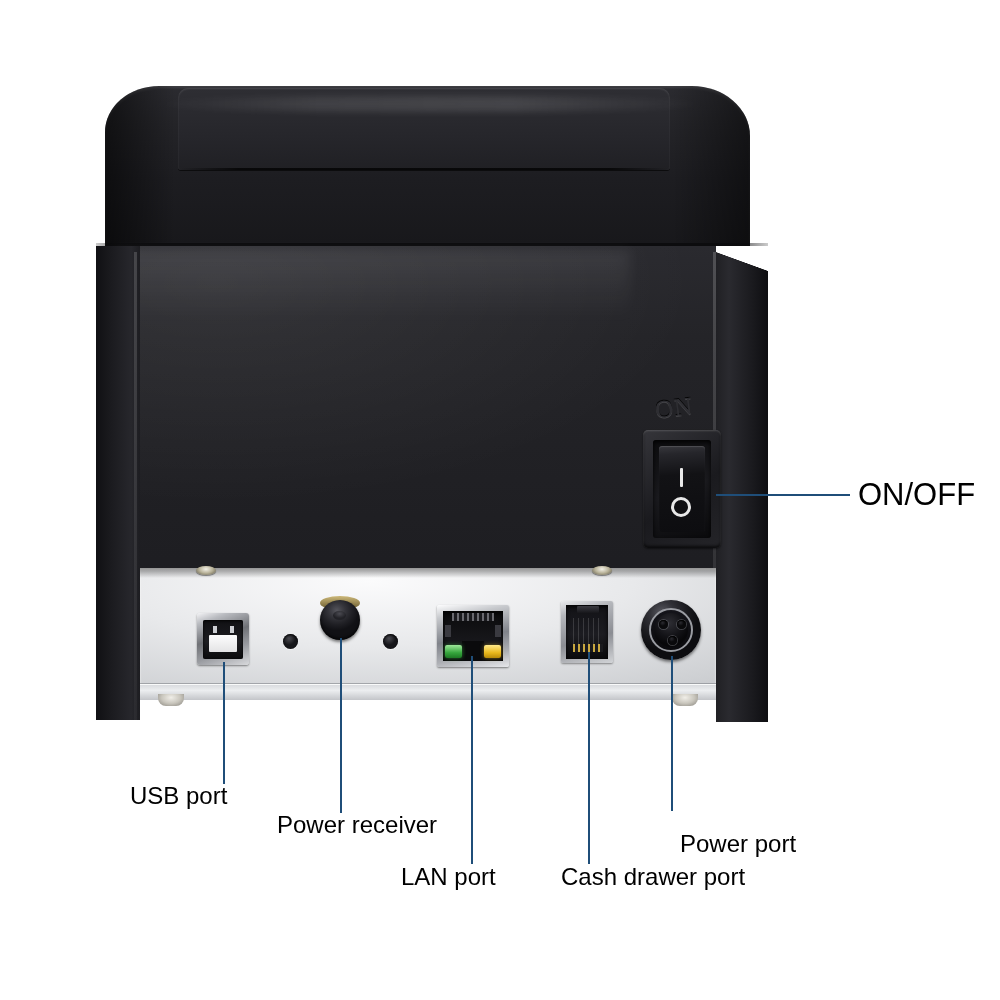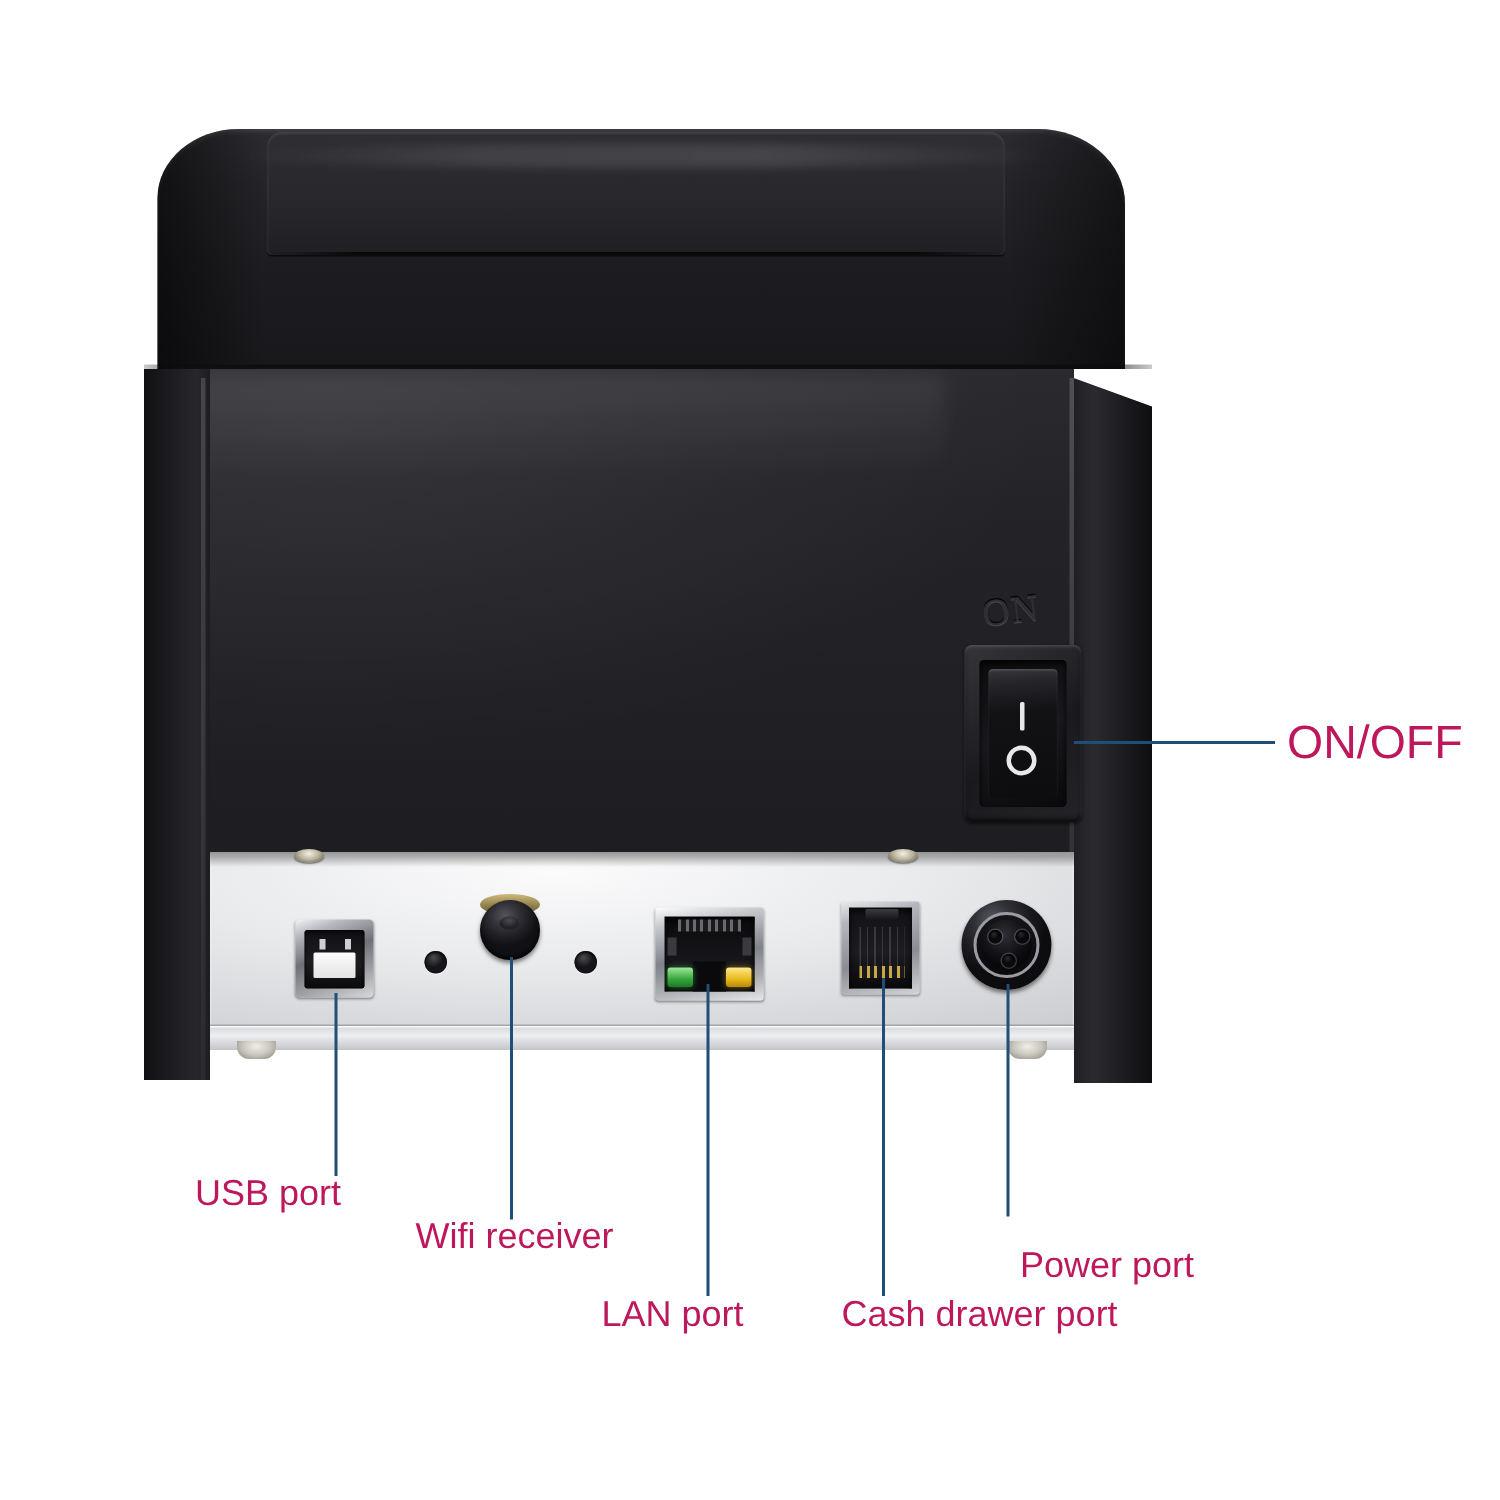--- a/index.html
+++ b/index.html
@@ -311,21 +311,21 @@
   .lead-v{
     position:absolute;width:2px;
     background:#1f4e79;
   }
   .lead-h{
     position:absolute;height:2px;
     background:#1f4e79;
   }
   .label{
     position:absolute;
-    color:#be185d;
+    color:#000000;
     font-family:"Liberation Sans", sans-serif;
     white-space:nowrap;
   }
   .label-ports{font-size:24px;}
   .label-onoff{font-size:31px;}
 </style>
 </head>
 <body>
 
 <div id="stage">
@@ -401,21 +401,21 @@
 
   </div>
 
   <div class="lead-h" style="left:716px;top:494px;width:134px;"></div>
   <div class="label label-onoff" style="left:858px;top:477px;">ON/OFF</div>
 
   <div class="lead-v" style="left:223px;top:662px;height:122px;"></div>
   <div class="label label-ports" style="left:130px;top:782px;">USB port</div>
 
   <div class="lead-v" style="left:340px;top:638px;height:175px;"></div>
-  <div class="label label-ports" style="left:277px;top:811px;">Wifi receiver</div>
+  <div class="label label-ports" style="left:277px;top:811px;">Power receiver</div>
 
   <div class="lead-v" style="left:471px;top:656px;height:208px;"></div>
   <div class="label label-ports" style="left:401px;top:863px;">LAN port</div>
 
   <div class="lead-v" style="left:588px;top:652px;height:212px;"></div>
   <div class="label label-ports" style="left:561px;top:863px;">Cash drawer port</div>
 
   <div class="lead-v" style="left:671px;top:656px;height:155px;"></div>
   <div class="label label-ports" style="left:680px;top:830px;">Power port</div>
 

